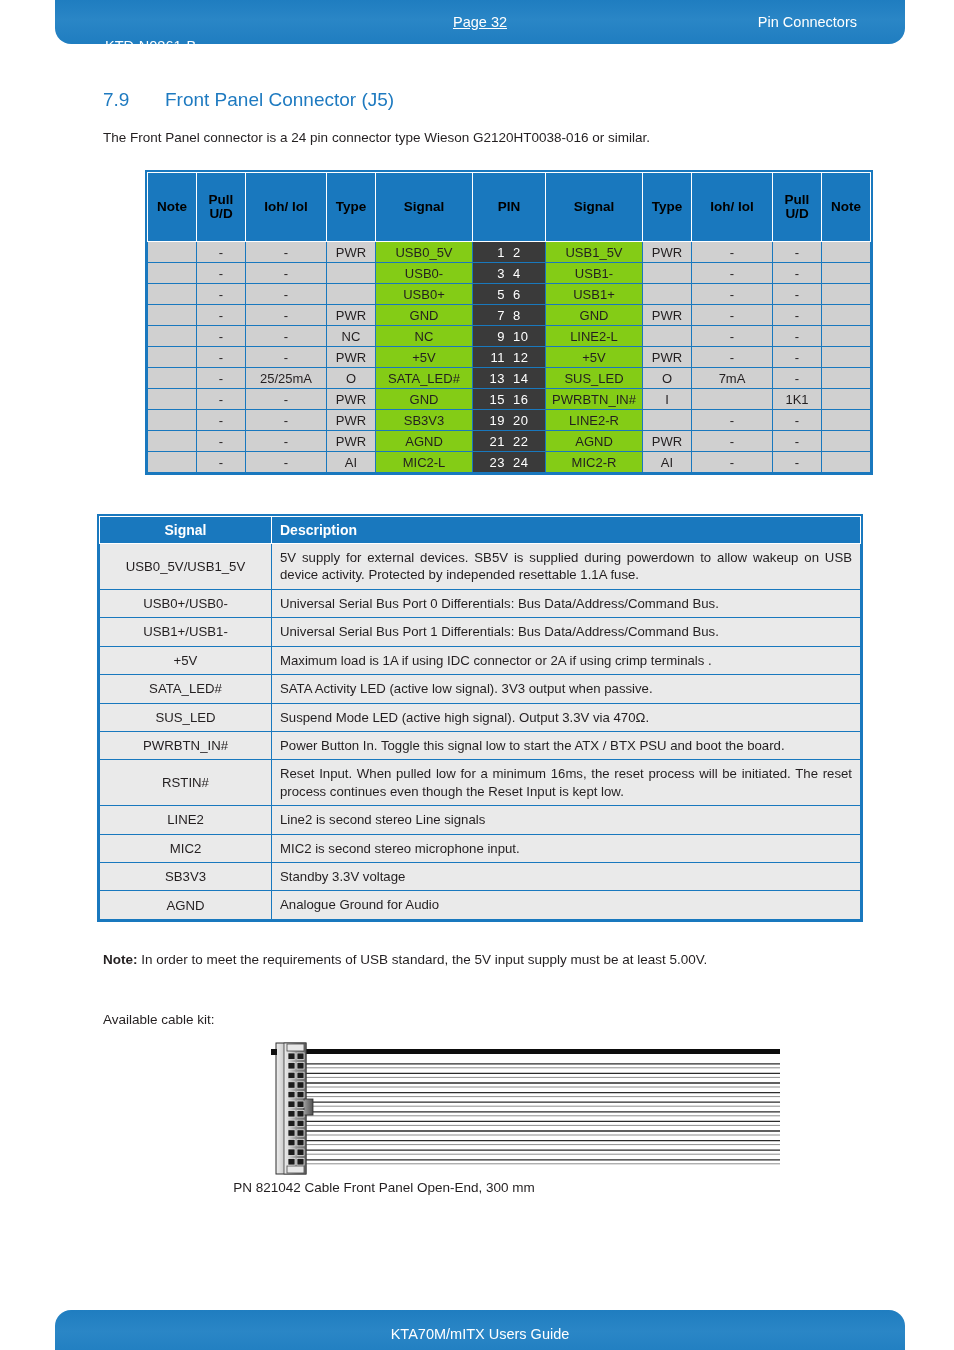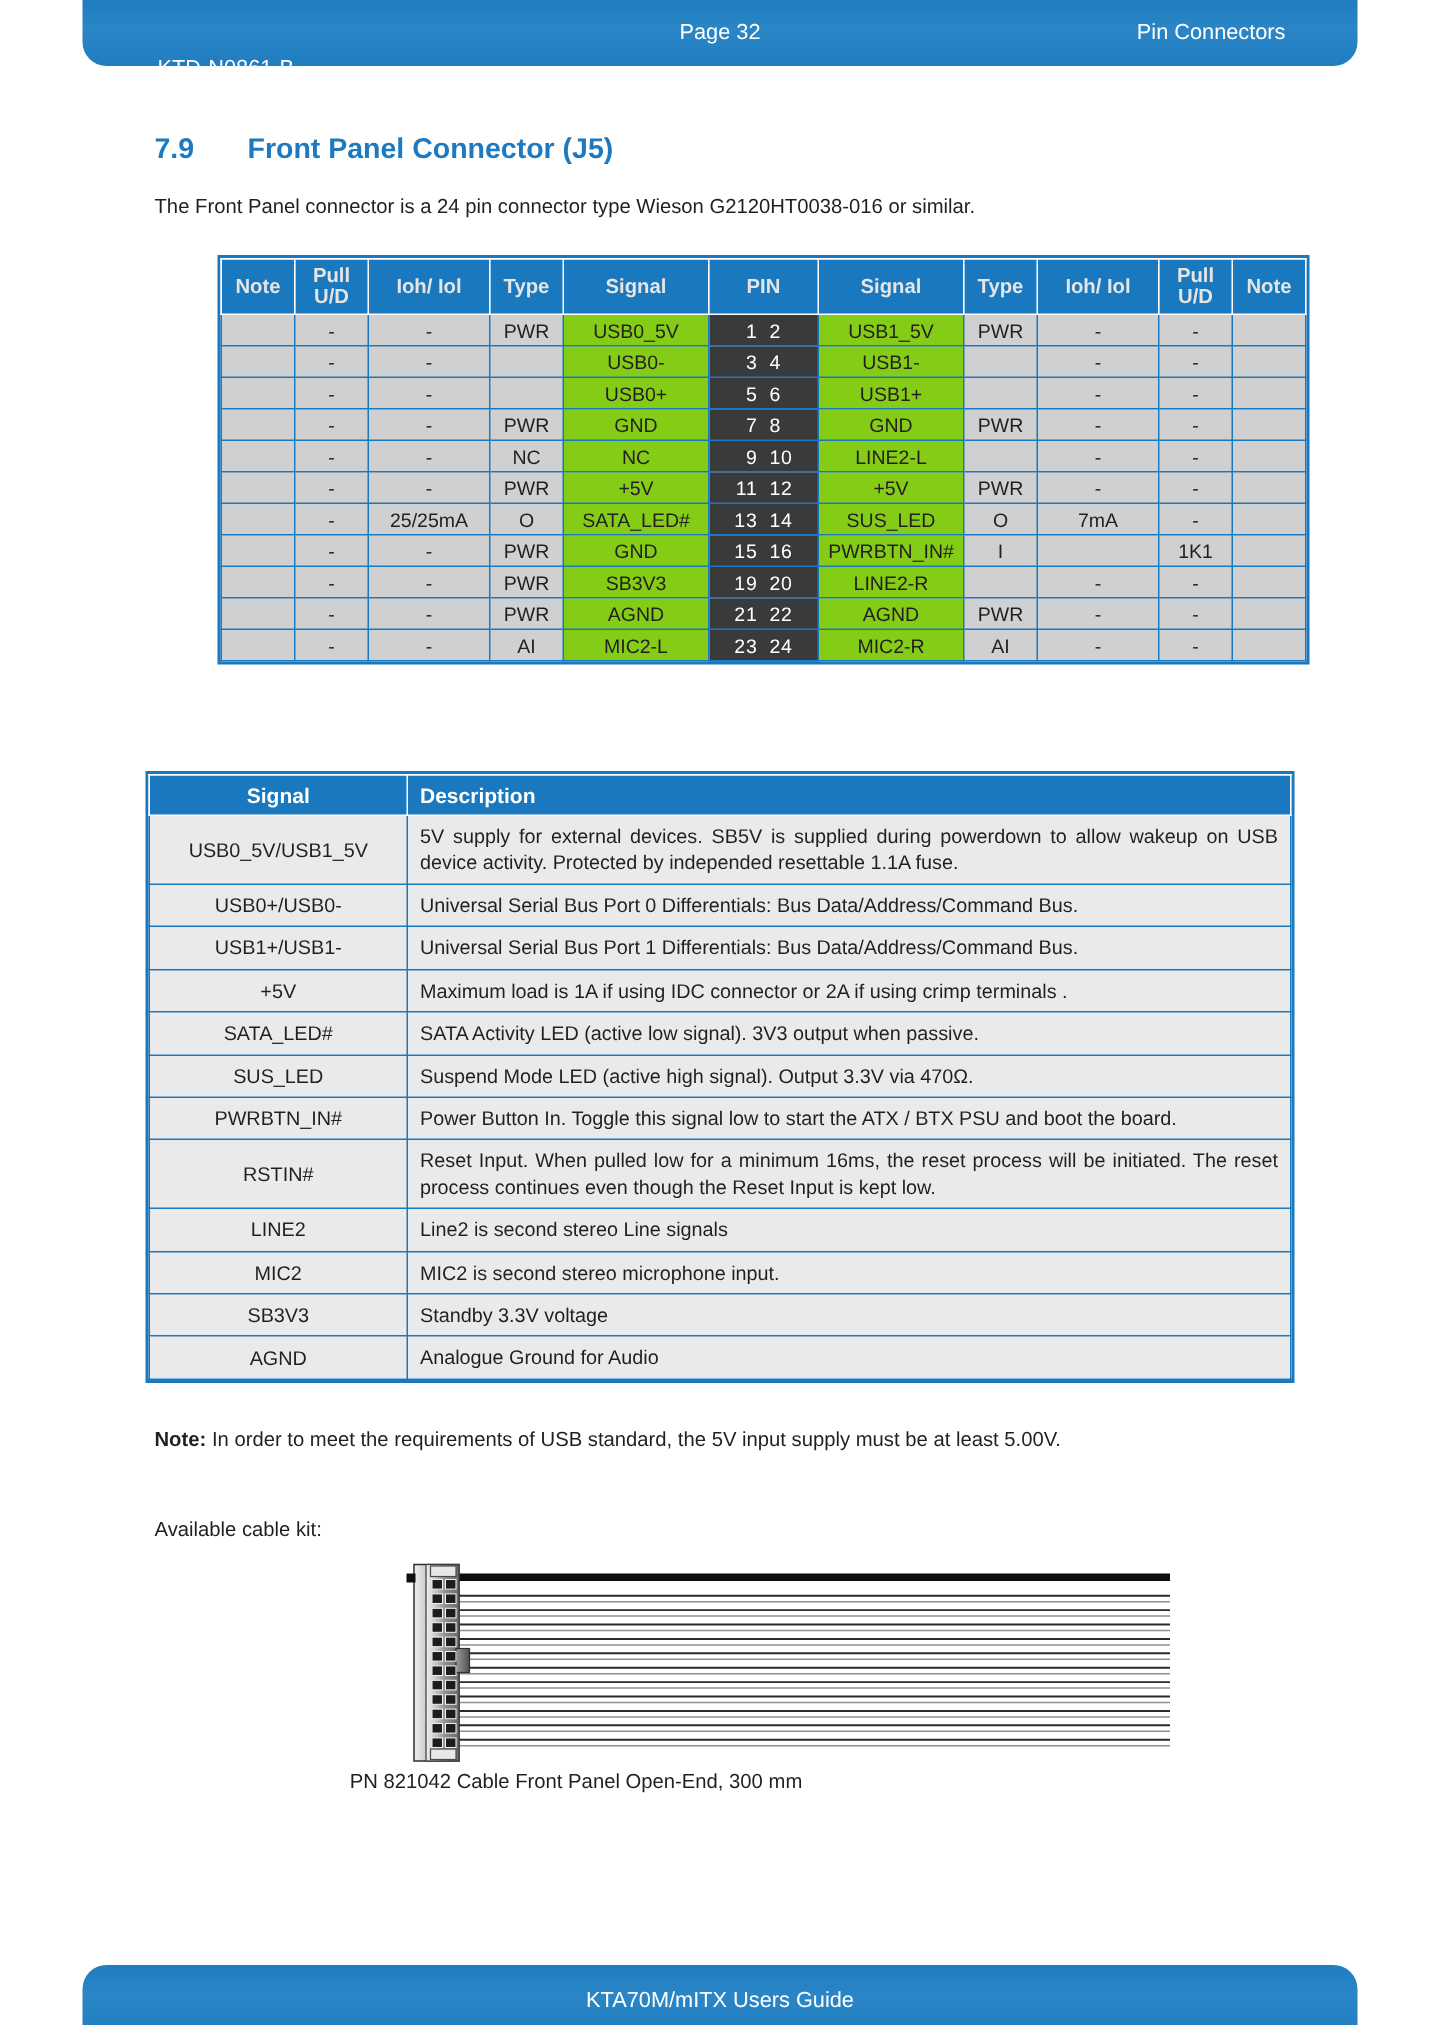--- a/index.html
+++ b/index.html
@@ -34,20 +34,21 @@
   .page-header .hdr-left {
     position: absolute;
     left: 50px;
     margin-top: 48px;
   }
   .page-header .hdr-center {
     position: absolute;
     left: 0;
     right: 0;
     text-align: center;
+    text-decoration: underline;
   }
   .page-header .hdr-right {
     position: absolute;
     right: 48px;
   }
 
   .page-footer {
     position: absolute;
     left: 55px;
     top: 1310px;
@@ -62,21 +63,21 @@
     color: #ffffff;
     font-size: 14.5px;
   }
 
   
   .section-title {
     position: absolute;
     left: 103px;
     top: 89px;
     font-size: 19px;
-    font-weight: bold;
+    font-weight: normal;
     color: #1e7ac0;
     white-space: nowrap;
   }
   .section-title .num { display: inline-block; width: 62px; }
 
   .intro-text {
     position: absolute;
     left: 103px;
     top: 130px;
     font-size: 13.5px;
@@ -89,26 +90,26 @@
     left: 145px;
     top: 170px;
     border: 2px solid #1978be;
   }
   table.pin-table {
     border-collapse: collapse;
     font-size: 13px;
   }
   table.pin-table th {
     background: #1978be;
-    color: #e5e5e5;
+    color: #000000;
     font-weight: bold;
     font-size: 13.5px;
     text-align: center;
     line-height: 1.05;
-    padding: 4px 3px;
+    padding: 20px 3px;
     border: 1px solid #ffffff;
   }
   table.pin-table td {
     border: 1px solid #1978be;
     text-align: center;
     height: 20px;
     padding: 0 3px;
     white-space: nowrap;
   }
   td.c-note   { background: #d0d0d0; width: 42px; }

